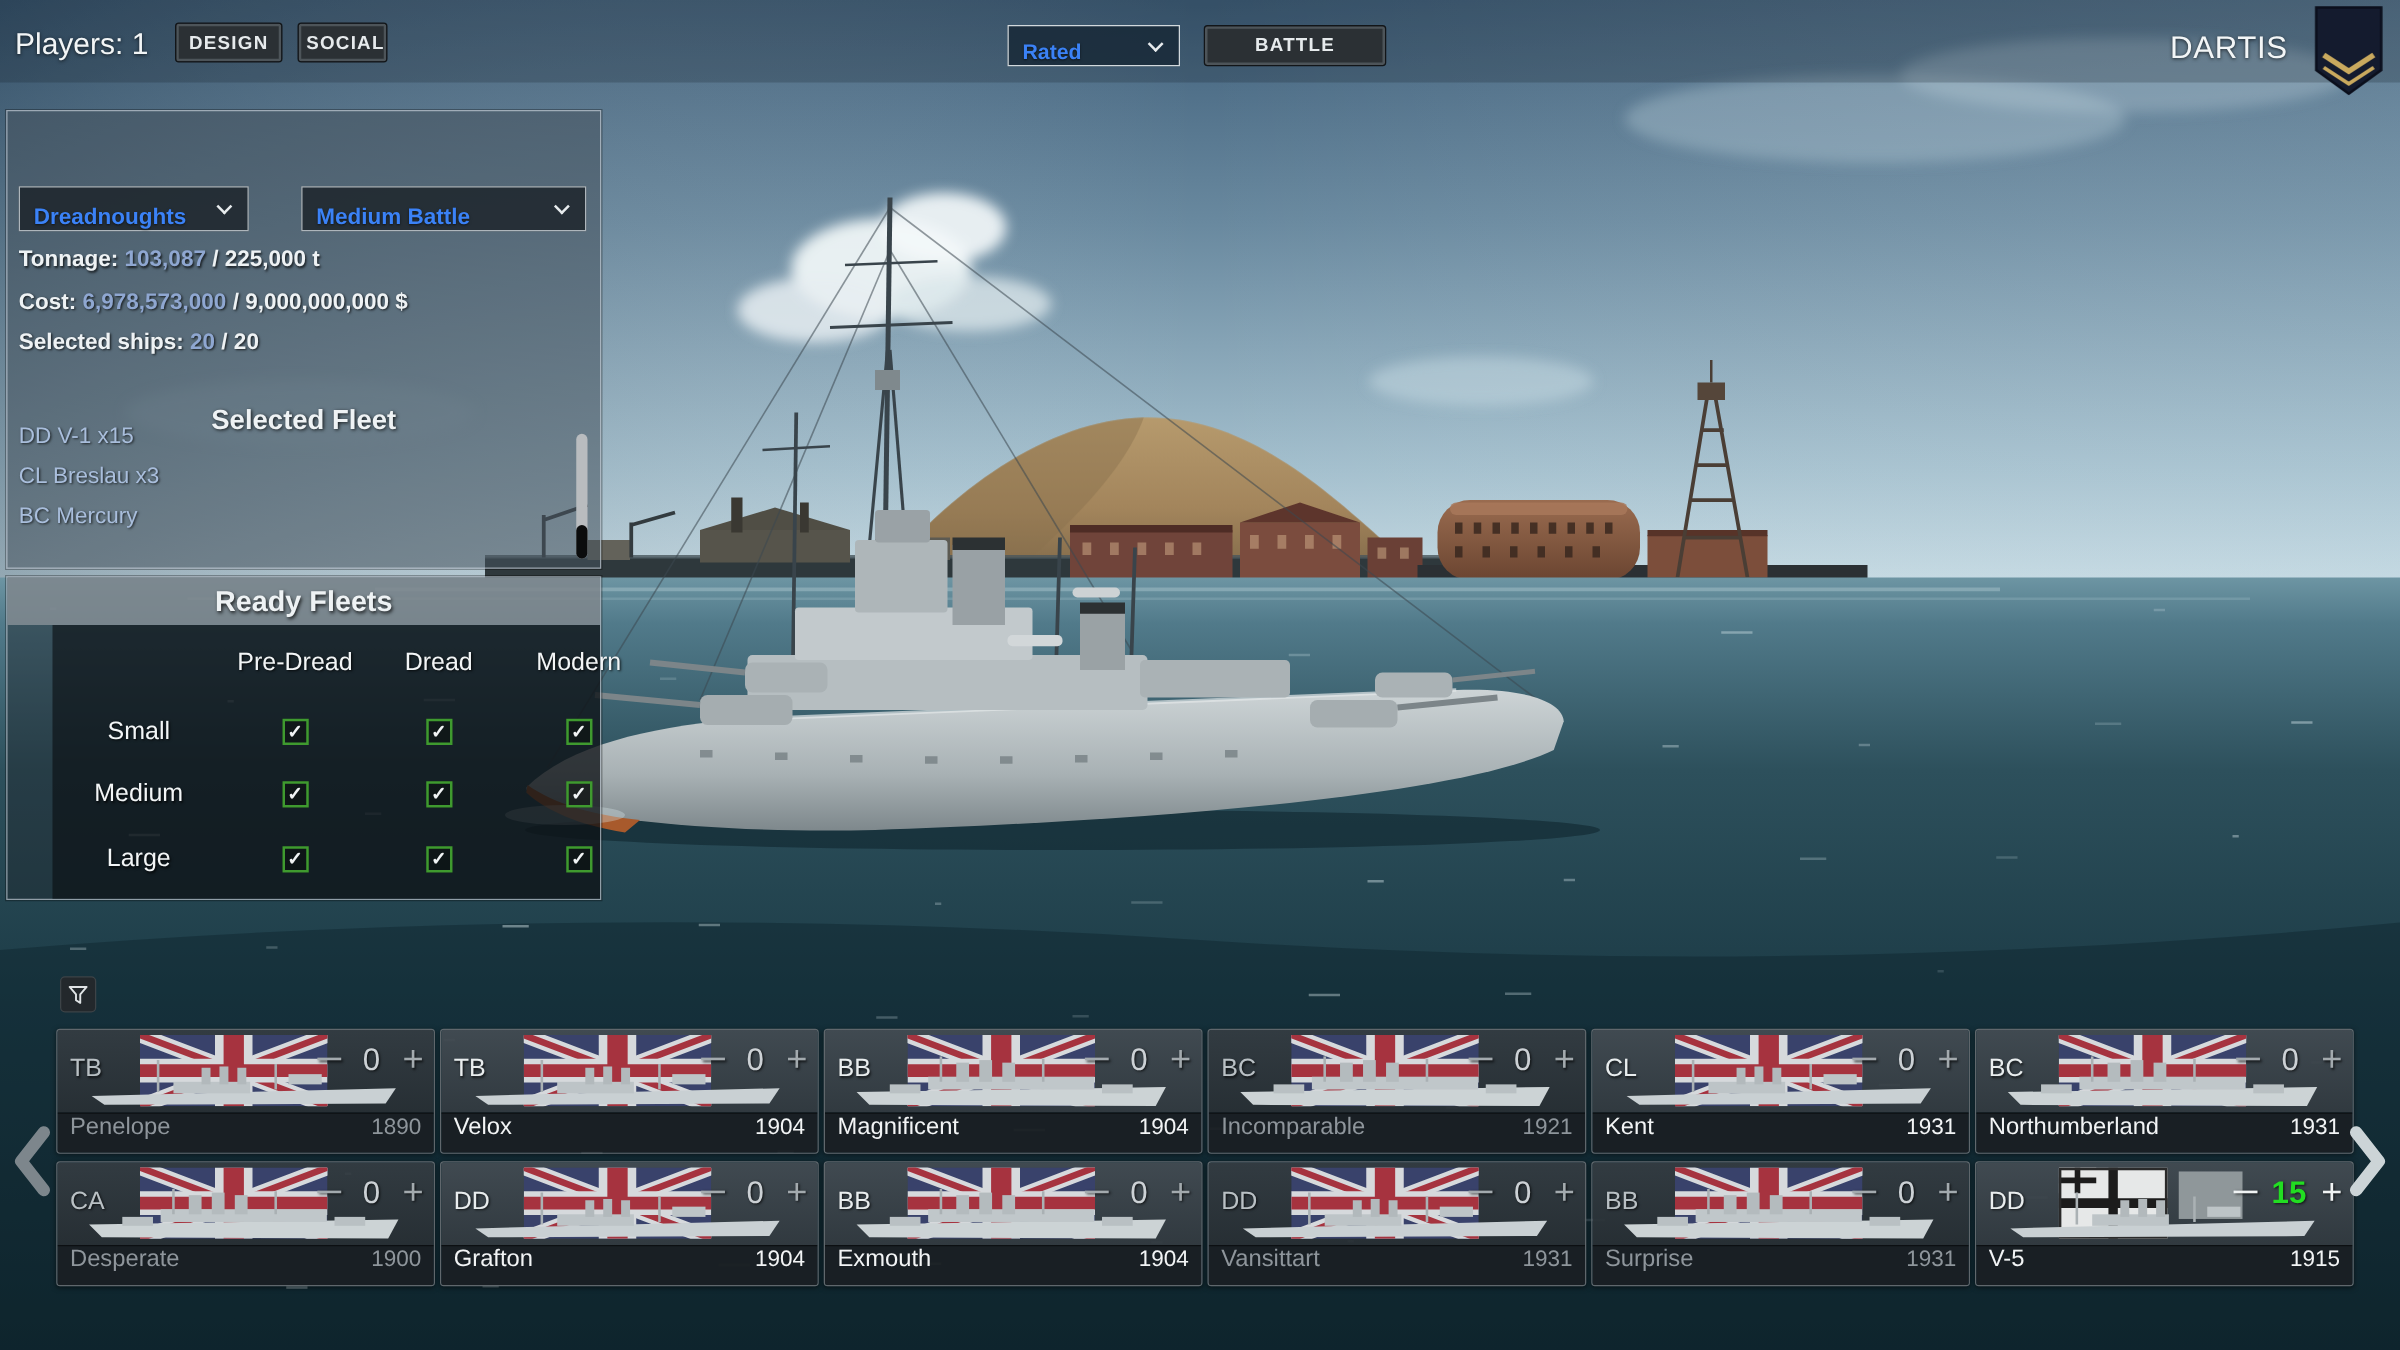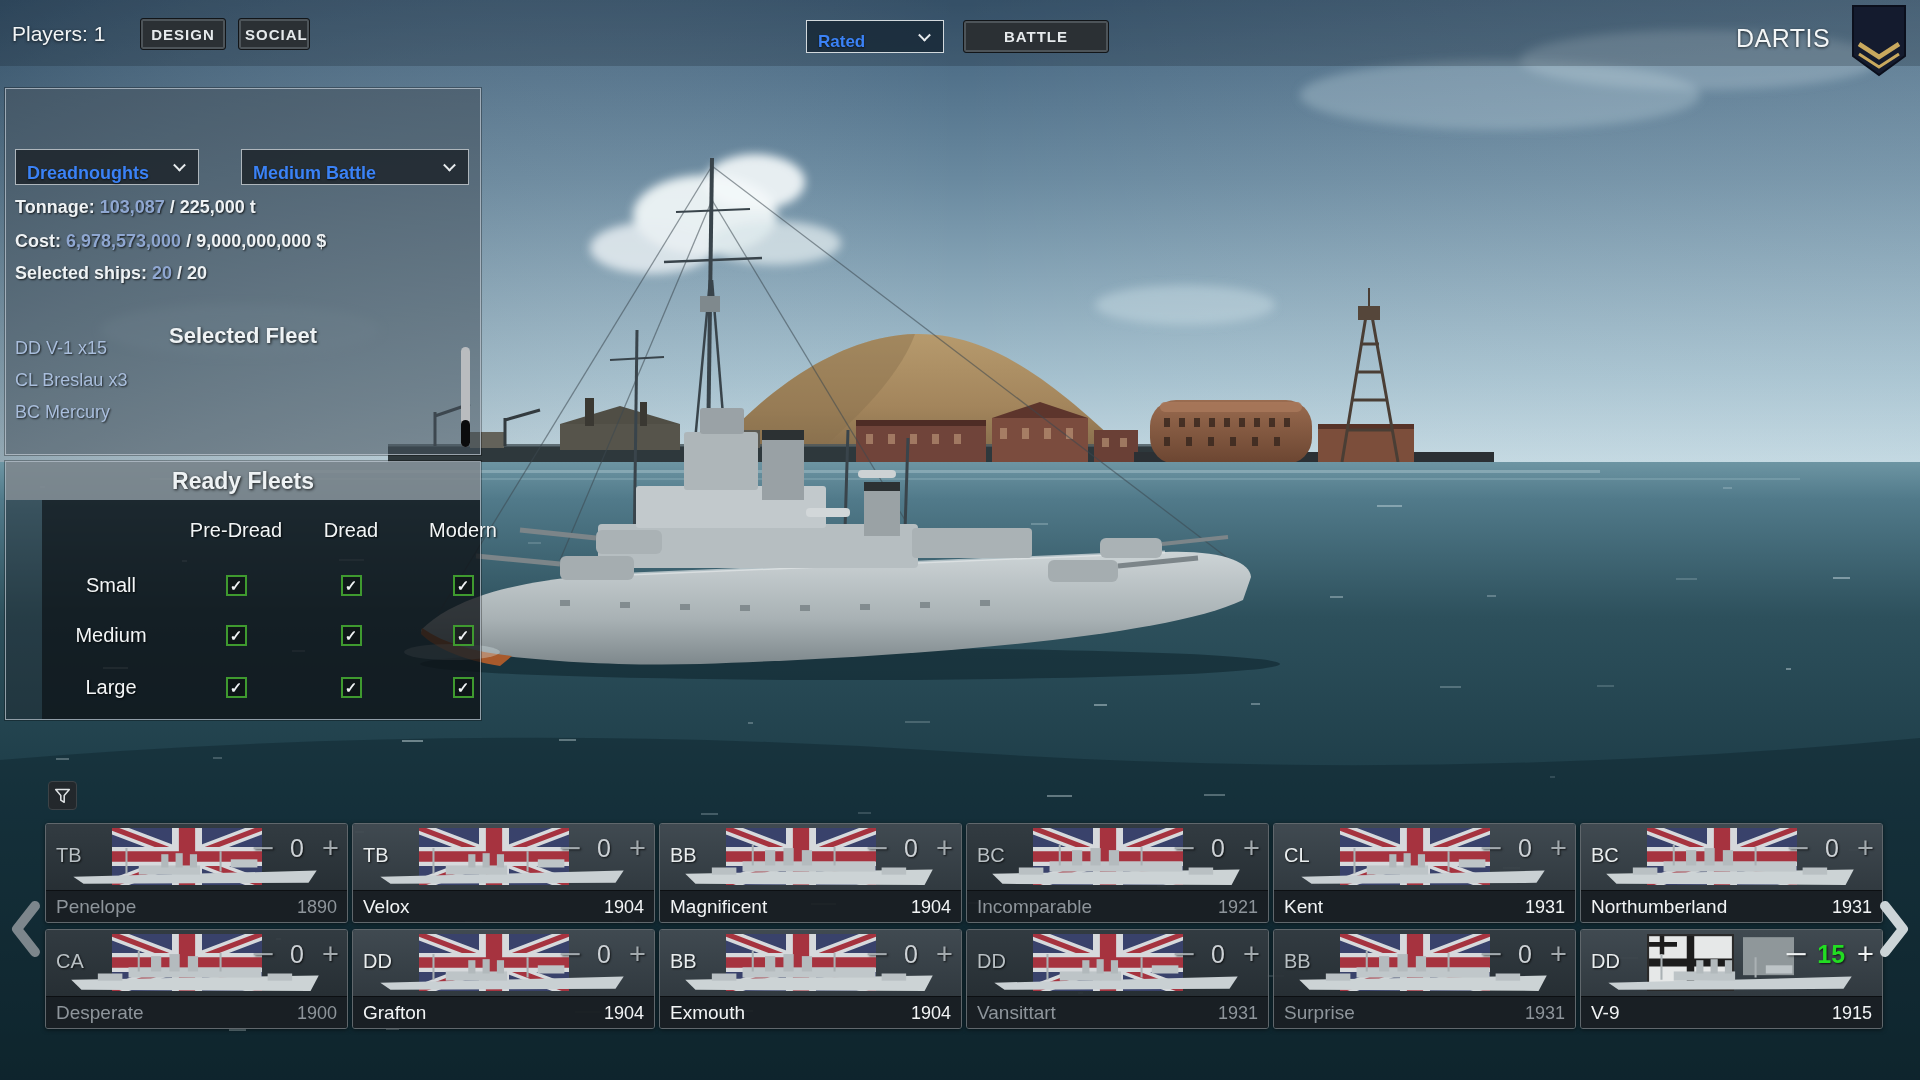--- a/index.html
+++ b/index.html
@@ -2,21 +2,21 @@
 <html style="--stat-number-blue: #8fa7d1; --fleet-link-blue: #a9bedc; --checkbox-green: #3f9a2f; --count-green: #22dd22; --flag-red: #a6333f; --flag-blue: #39426b;"><head>
 <meta charset="utf-8">
 <style>
   html,body{margin:0;padding:0;background:#0c161c;}
   .stage{position:relative;width:1920px;height:1080px;overflow:hidden;
          font-family:"Liberation Sans",sans-serif;color:#eef2f4;}
   .stage *{box-sizing:border-box;}
   .scene{position:absolute;left:0;top:0;z-index:0;}
 
   
-  .players{position:absolute;left:12px;top:22px;font-size:21px;color:#f2f5f6;
+  .players{position:absolute;left:12px;top:22px;font-size:24px;color:#f2f5f6;
            text-shadow:0 1px 3px rgba(0,0,0,.7);z-index:5;}
   .tbtn{position:absolute;height:32px;background:#2b3034;border:1px solid #121518;
         box-shadow:inset 0 0 0 2px #4d5459;color:#e6eaec;font-family:inherit;
         font-size:15px;font-weight:700;letter-spacing:1px;border-radius:3px;z-index:5;cursor:pointer;}
   .btn-design{left:140px;top:18px;width:86px;}
   .btn-social{left:238px;top:18px;width:72px;}
   .btn-battle{left:963px;top:20px;width:146px;height:33px;}
   .dd{position:absolute;display:flex;align-items:flex-end;padding-left:11px;z-index:5;cursor:pointer;
       font-weight:700;color:#3b82f6;text-shadow:0 1px 2px rgba(0,0,0,.6);}
   .dd .chev{position:absolute;right:14px;top:50%;width:9px;height:9px;
@@ -70,21 +70,21 @@
       display:flex;align-items:center;justify-content:center;padding:0;}
   .cards{position:absolute;left:45px;top:823px;display:grid;z-index:5;
          grid-template-columns:repeat(6,303px);grid-auto-rows:100px;gap:6px 4px;}
   .card{position:relative;border:1px solid #60676c;border-radius:3px;overflow:hidden;cursor:pointer;
         box-shadow:0 1px 4px rgba(0,0,0,.5);}
   .card-top{position:relative;height:66px;
         background:linear-gradient(180deg,rgba(52,60,66,.94),rgba(40,47,52,.94));}
   .card.active .card-top,.card.selected .card-top{
         background:linear-gradient(180deg,rgba(66,75,82,.96),rgba(50,58,64,.96));}
   .card-bottom{position:relative;height:33px;background:rgba(26,31,35,.96);
-        display:flex;align-items:center;justify-content:space-between;padding:0 10px;
+        display:flex;align-items:flex-start;justify-content:space-between;padding:0 10px;
         border-top:1px solid rgba(0,0,0,.5);}
   .ctype{position:absolute;left:10px;top:20px;font-size:20px;color:#b9c0c4;
         text-shadow:1px 1px 2px rgba(0,0,0,.7);}
   .card.active .ctype,.card.selected .ctype{color:#e9edee;}
   .cflag{position:absolute;left:66px;top:4px;width:150px;height:57px;}
   .cflag svg{width:100%;height:100%;}
   .cship{position:absolute;left:20px;bottom:0;width:258px;height:45px;}
   .cship svg{width:100%;height:100%;}
   .counter{position:absolute;right:8px;top:10px;display:flex;align-items:center;gap:12px;z-index:2;}
   .cminus,.cplus{font-size:29px;line-height:1;color:#a3aaae;text-shadow:1px 1px 2px rgba(0,0,0,.7);}
@@ -805,21 +805,21 @@
     <line x1="58" y1="3" x2="58" y2="28" stroke="#aab1b4" stroke-width="2"></line>
     <line x1="150" y1="6" x2="150" y2="26" stroke="#aab1b4" stroke-width="2"></line>
             </svg></span>
       <span class="counter">
         <span class="cminus">−</span>
         <span class="ccount">15</span>
         <span class="cplus">+</span>
       </span>
     </div>
     <div class="card-bottom">
-      <span class="cname">V-9</span>
+      <span class="cname">V-5</span>
       <span class="cyear">1915</span>
     </div>
   </div>
     </div>
 
   <div class="navarrow nav-prev">
     <svg width="42" height="62" viewBox="0 0 42 62">
       <polyline points="30,8 12,31 30,54" fill="none" stroke="#7d868c" stroke-width="10" stroke-linecap="round" stroke-linejoin="round"></polyline>
     </svg>
   </div>

